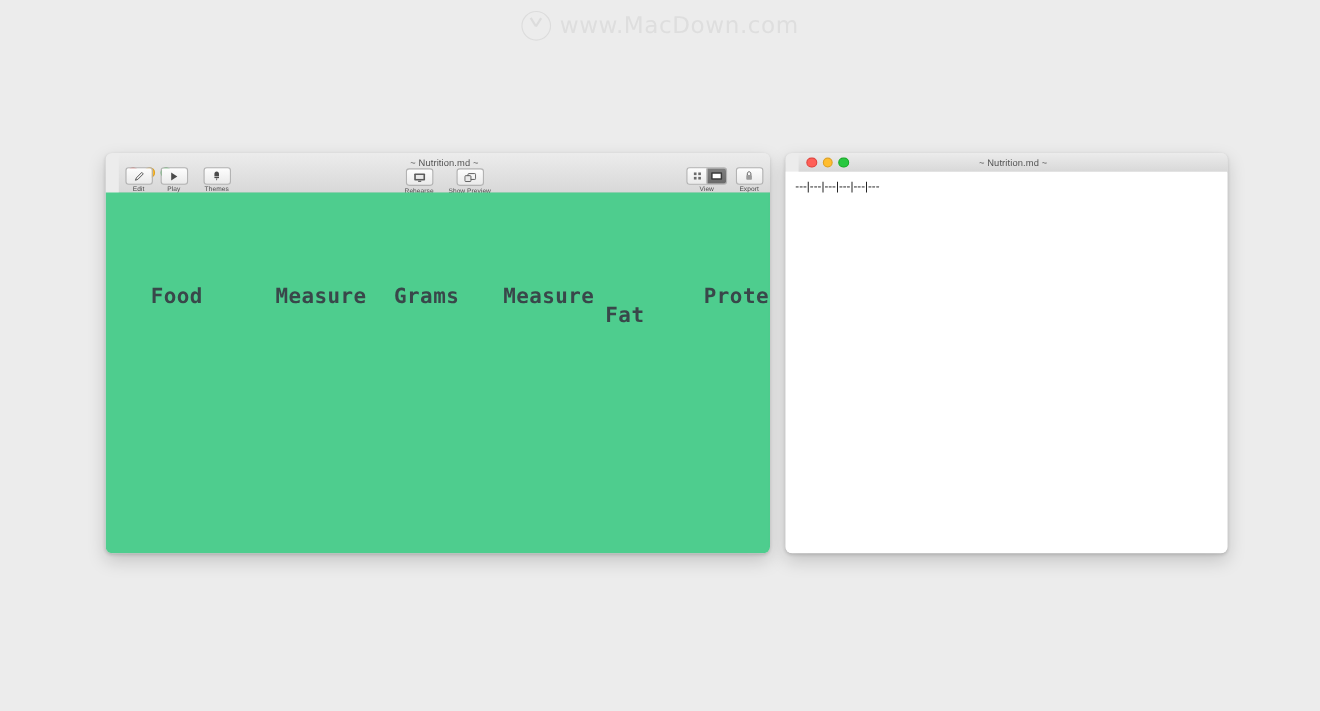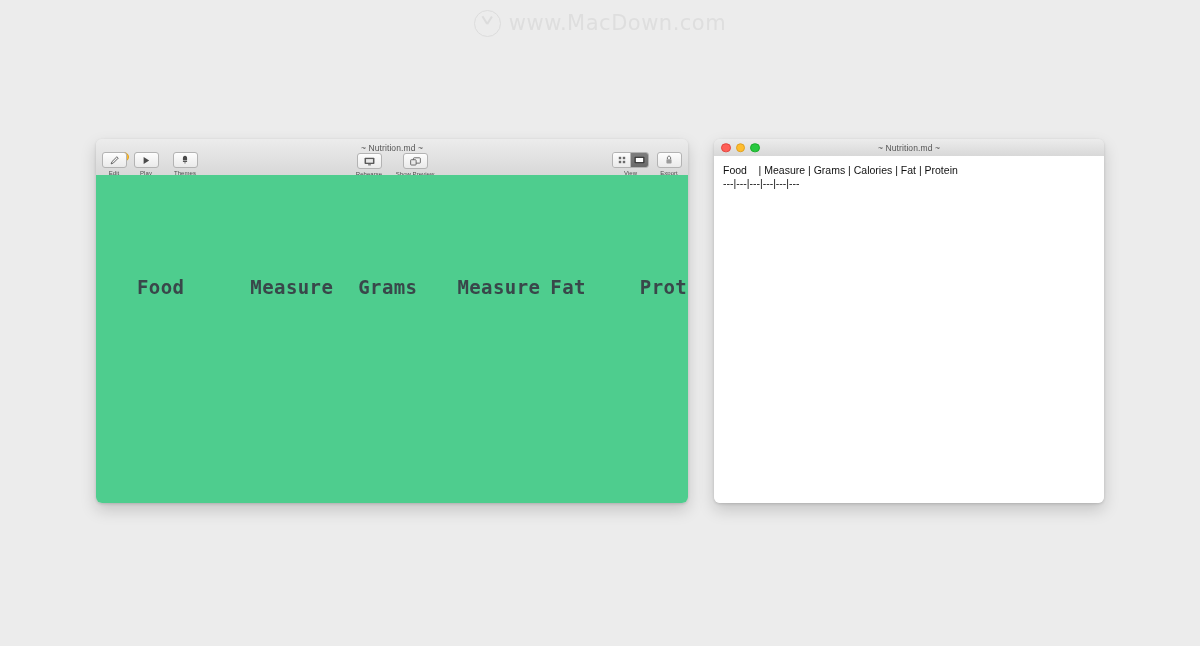--- a/index.html
+++ b/index.html
@@ -55,20 +55,21 @@
     color: #dedede;
     font-family: "DejaVu Sans", sans-serif;
   }
 
   
   .window {
     position: absolute;
     border-radius: 6px;
     overflow: hidden;
     box-shadow: 0 7px 16px rgba(0,0,0,0.17), 0 1px 3px rgba(0,0,0,0.14);
+    padding-left: 12px;
   }
   .titlebar {
     position: relative;
     background: linear-gradient(to bottom, #ececec 0%, #d8d8d8 100%);
     border-bottom: 1px solid #b9b9b9;
   }
   .lights {
     position: absolute;
     left: 8px; top: 50%;
     transform: translateY(-50%);
@@ -174,21 +175,21 @@
   .slide {
     position: absolute;
     left: 0; right: 0; top: 36px; bottom: 0;
     background: #4ecd8e;
   }
   .slide-row {
     position: absolute;
     left: 0; right: 0;
     top: 64px;
     display: flex;
-    align-items: flex-end;
+    align-items: center;
     font-family: "DejaVu Sans Mono", monospace;
     font-weight: bold;
     font-size: 19px;
     color: #39474a;
     letter-spacing: 0.4px;
   }
   .slide-cell { flex: none; }
   .c-food     { margin-left: 41px; }
   .c-measure  { margin-left: 66px; }
   .c-grams    { margin-left: 25px; }
@@ -354,16 +355,15 @@
   <div class="titlebar">
     <div class="lights">
       <div class="light red"></div>
       <div class="light yellow"></div>
       <div class="light green"></div>
     </div>
     <div class="win-title">~ Nutrition.md ~</div>
   </div>
 
   <div class="editor-body">
-    <div class="md-line">Food    | Measure | Grams | Calories | Fat | Protein</div>
     <div class="md-line">---|---|---|---|---|---</div>
   </div>
 </div>
 
 </body></html>

